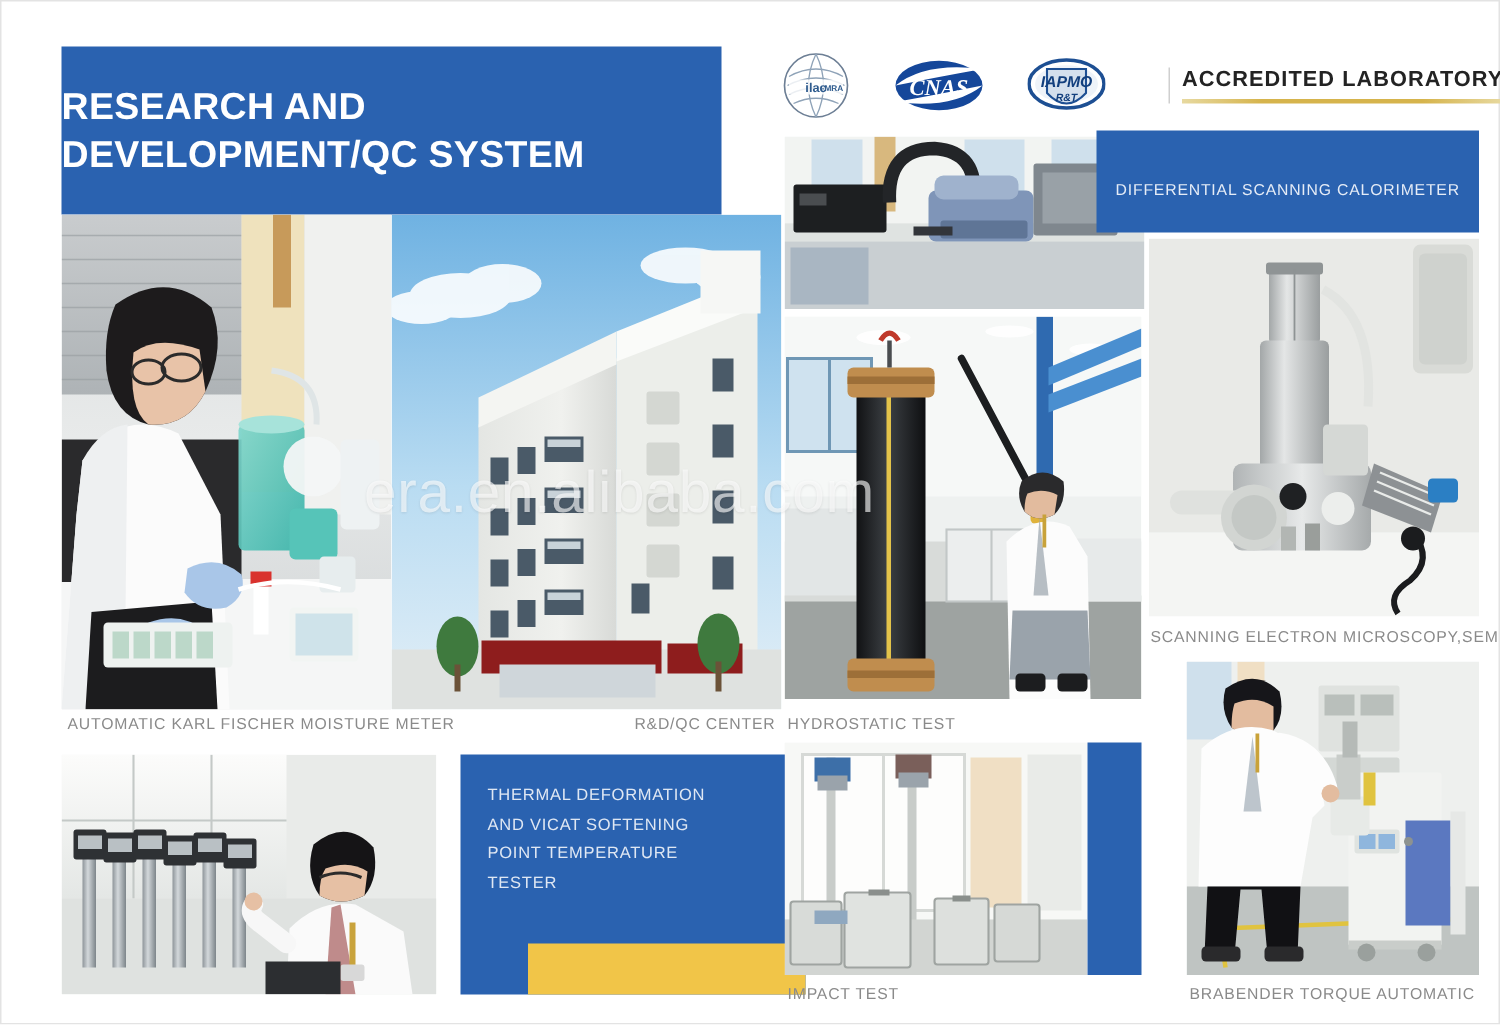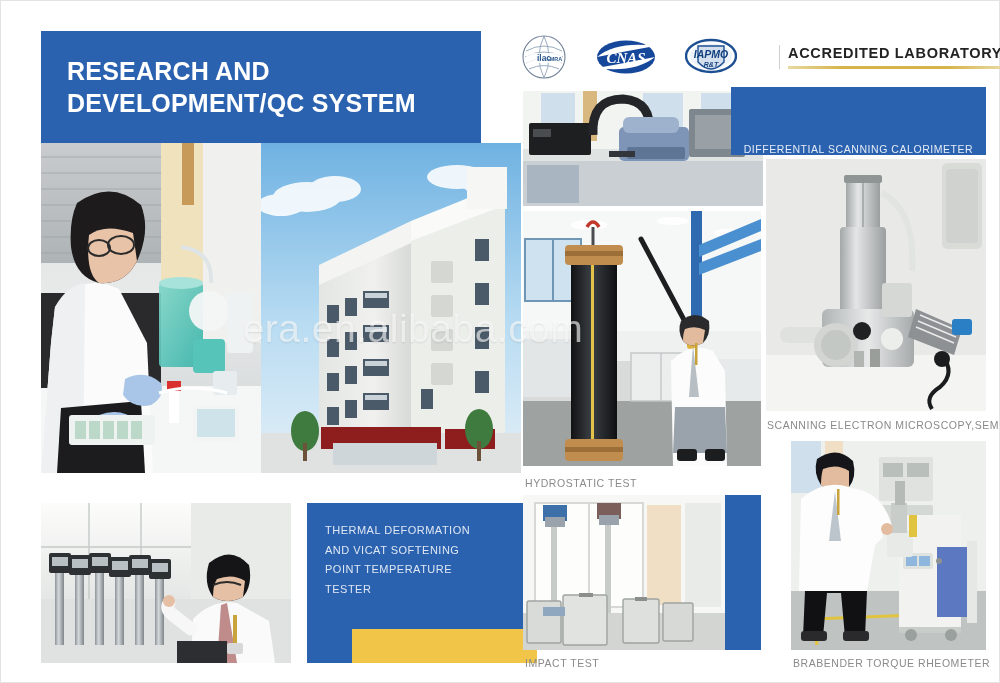--- a/index.html
+++ b/index.html
@@ -38,21 +38,20 @@
     background: #2a62b0;
     display: flex;
     align-items: center;
   }
   .hero-title {
     color: #ffffff;
     font-size: 25px;
     font-weight: bold;
     letter-spacing: 0.2px;
     line-height: 1.28;
-    padding-left: 26px;
     white-space: pre-line;
   }
 
   
   .photo-row-1 {
     position: absolute;
     left: 0; top: 112px;
     width: 480px;
     height: 330px;
     display: flex;
@@ -167,21 +166,21 @@
     left: 2px; top: 62px;
     width: 240px; height: 115px;
     overflow: hidden;
   }
   .dsc-banner {
     position: absolute;
     left: 210px; top: 58px;
     width: 255px; height: 68px;
     background: #2a62b0;
     display: flex;
-    align-items: flex-end;
+    align-items: center;
     justify-content: center;
     padding-top: 11px;
   }
   .dsc-banner .caption-inv {
     color: #e5ecf7;
     font-size: 10.5px;
     letter-spacing: 0.55px;
     white-space: nowrap;
   }
 
@@ -422,20 +421,24 @@
             <ellipse cx="44" cy="288" rx="14" ry="20"></ellipse>
               <ellipse cx="218" cy="286" rx="14" ry="20"></ellipse>
           </g>
           <rect x="42" y="300" width="4" height="18" fill="#6b5238"></rect>
           <rect x="216" y="298" width="4" height="20" fill="#6b5238"></rect>
         </svg>
       </div>
 
     </div>
 
+    <div class="cap-row-1">
+      <span class="caption">AUTOMATIC KARL FISCHER MOISTURE METER</span>
+      <span class="caption">R&amp;D/QC CENTER</span>
+    </div>
 
     <div class="photo-row-2">
 
       <div class="ph-vicat">
         <svg class="photo" viewBox="0 0 250 160" preserveAspectRatio="none">
           <defs>
             <linearGradient id="winlt" x1="0" y1="0" x2="0" y2="1">
               <stop offset="0%" stop-color="#fcfcfb"></stop>
                 <stop offset="100%" stop-color="#e4e7e5"></stop>
             </linearGradient>
@@ -767,21 +770,21 @@
         <path d="M8 150 L10 58 Q32 38 58 46 L86 62 L92 96 L84 104 L76 150 Z" fill="#fdfdfd"></path>
         <path d="M44 50 L50 100 L38 100 Z" fill="#93a0ab" opacity="0.6"></path>
         <rect x="46" y="48" width="2.5" height="26" fill="#c9a23a"></rect>
         <path d="M62 54 Q86 58 94 84" fill="none" stroke="#fdfdfd" stroke-width="13" stroke-linecap="round"></path>
         <circle cx="96" cy="88" r="6" fill="#e3bc9f"></circle>
         <path d="M14 150 L76 150 L74 196 L54 196 L50 152 L36 152 L32 196 L12 196 Z" fill="#111114"></path>
         <rect x="10" y="190" width="26" height="10" rx="3" fill="#2a2a2c"></rect>
         <rect x="52" y="190" width="26" height="10" rx="3" fill="#2a2a2c"></rect>
       </svg>
     </div>
-    <span class="caption cap-brab">BRABENDER TORQUE RHEOMETER</span>
+    <span class="caption cap-brab">BRABENDER TORQUE AUTOMATIC</span>
 
   </div>
 
   <div class="watermark">
     <span>era.en.alibaba.com</span>
   </div>
 
 </div>
 
 </body></html>

